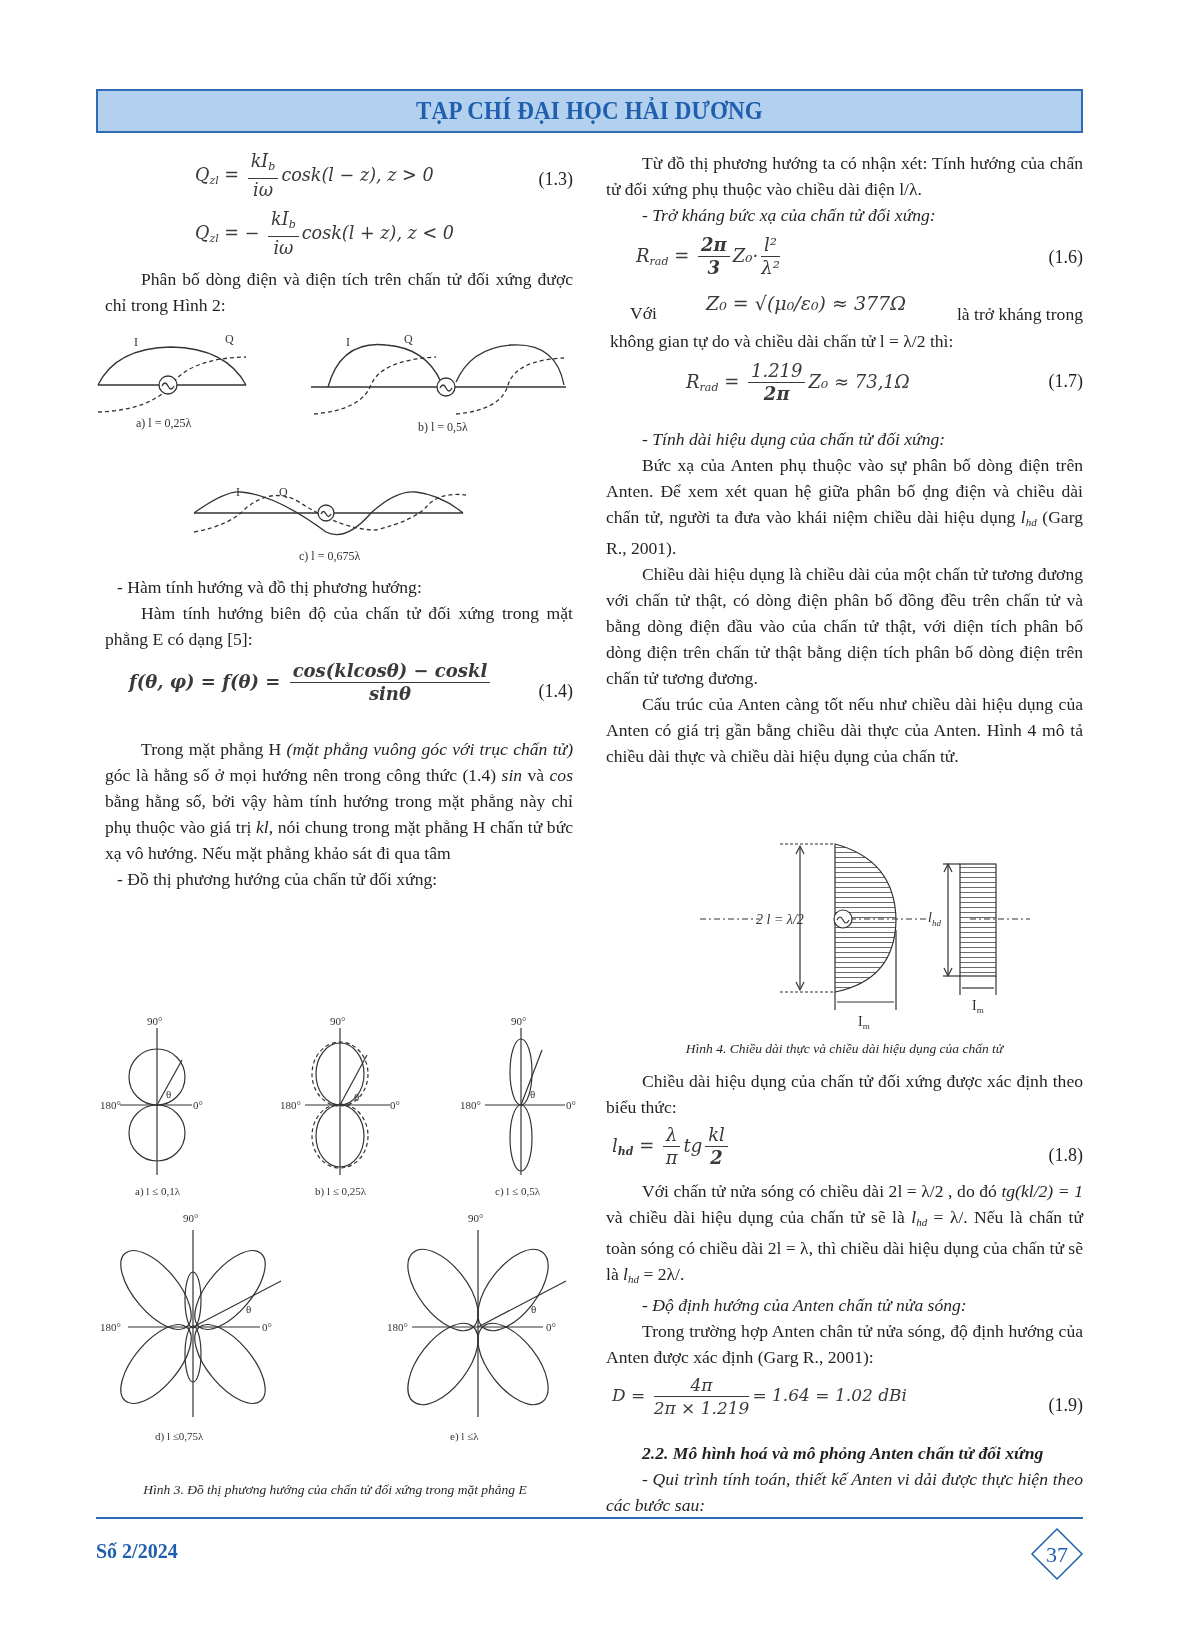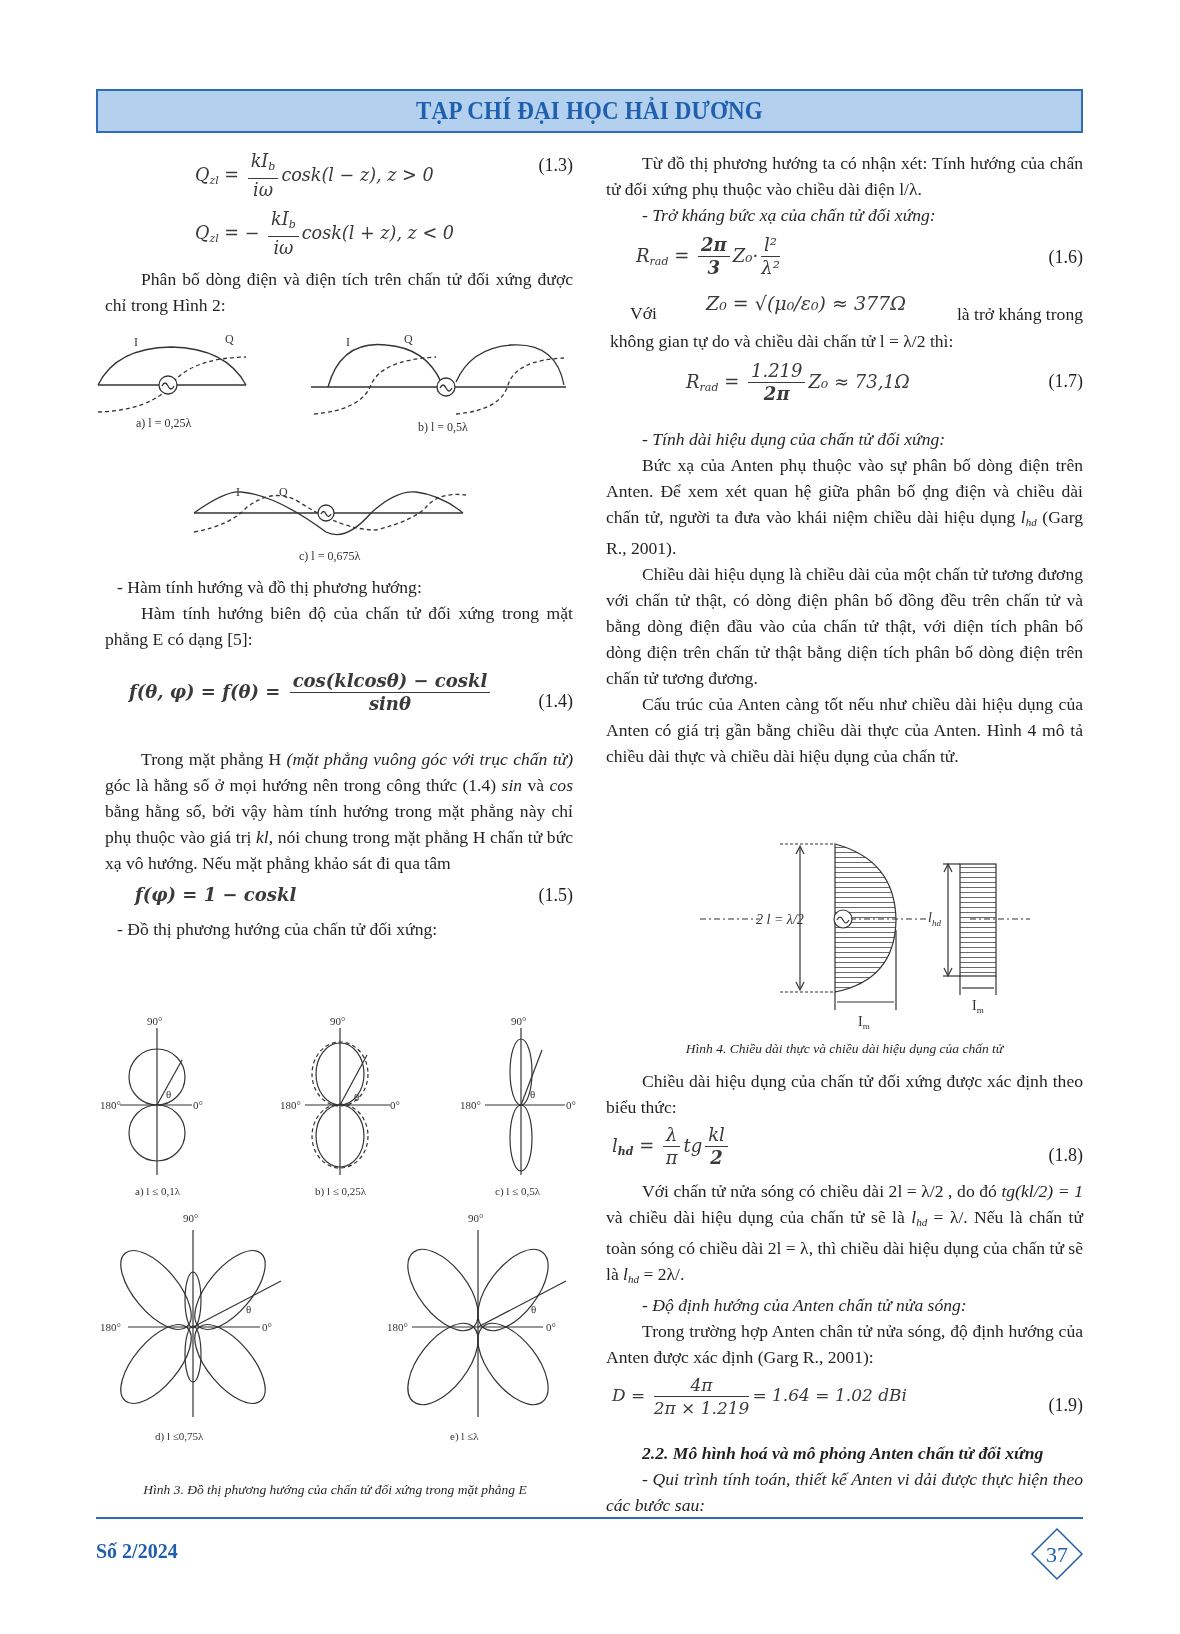--- a/index.html
+++ b/index.html
@@ -29,21 +29,21 @@
 <body>
 
 <div class="header">
   <span>TẠP CHÍ ĐẠI HỌC HẢI DƯƠNG</span>
 </div>
 
 <div class="col left" style="top:150px;">
   <div class="eq" style="height:52px;padding-left:90px;">
     <span>Q</span><span class="sub">zl</span> =
     <span class="frac"><span class="n"><span>kI</span><span class="sub">b</span></span><span class="d">iω</span></span><span>cosk(l − z), z &gt; 0</span>
-    <span class="eqnum" style="top:2px;">(1.3)</span>
+    <span class="eqnum" style="top:16px;">(1.3)</span>
   </div>
   <div class="eq" style="height:58px;padding-left:90px;margin-top:6px;">
     <span>Q</span><span class="sub">zl</span> = <span>−</span>
     <span class="frac"><span class="n"><span>kI</span><span class="sub">b</span></span><span class="d">iω</span></span><span>cosk(l + z), z &lt; 0</span>
   </div>
   <p class="p ind">Phân bố dòng điện và điện tích trên chấn tử đối xứng được chỉ trong Hình 2:</p>
 </div>
 
 <svg class="fig" style="left:96px;top:330px;" width="480" height="255">
   <g fill="none" stroke="#333" stroke-width="1.3">
@@ -77,30 +77,26 @@
     <text x="183" y="166">Q</text>
     <text x="40" y="97">a) l = 0,25λ</text>
     <text x="322" y="101">b) l = 0,5λ</text>
     <text x="203" y="230">c) l = 0,675λ</text>
   </g>
 </svg>
 
 <div class="col left" style="top:574px;">
   <p class="p ind" style="text-indent:12px;">- Hàm tính hướng và đồ thị phương hướng:</p>
   <p class="p ind">Hàm tính hướng biên độ của chấn tử đối xứng trong mặt phẳng E có dạng [5]:</p>
-  <div class="eq" style="height:66px;margin-top:18px;padding-left:24px;font-size:18px;font-weight:bold;">
+  <div class="eq" style="height:66px;margin-top:8px;padding-left:24px;font-size:18px;font-weight:bold;">
     <span>f(θ, φ) = f(θ) =</span>
     <span class="frac"><span class="n">cos(klcosθ) − coskl</span><span class="d">sinθ</span></span>
     <span class="eqnum" style="top:18px;font-weight:normal;">(1.4)</span>
   </div>
   <p class="p ind" style="margin-top:10px;"><span>Trong mặt phẳng H </span><span class="it">(mặt phẳng vuông góc với trục chấn tử)</span><span> góc  là hằng số ở mọi hướng nên trong công thức (1.4) </span><span class="it">sin</span><span> và </span><span class="it">cos</span><span> bằng hằng số, bởi vậy hàm tính hướng trong mặt phẳng này chỉ phụ thuộc vào giá trị </span><span class="it">kl</span><span>, nói chung trong mặt phẳng H chấn tử bức xạ vô hướng. Nếu mặt phẳng khảo sát đi qua tâm</span></p>
-  <div class="eq" style="height:34px;margin-top:6px;padding-left:30px;font-size:18px;font-weight:bold;">
-    <span>f(φ) = 1 − coskl</span>
-    <span class="eqnum" style="top:0;font-weight:normal;">(1.5)</span>
-  </div>
   <p class="p" style="padding-left:12px;">- Đồ thị phương hướng của chấn tử đối xứng:</p>
 </div>
 
 <svg class="fig" style="left:100px;top:1000px;" width="480" height="480">
   <g fill="none" stroke="#333" stroke-width="1.2">
 
     <line x1="20" y1="105" x2="92" y2="105"></line>
       <line x1="57" y1="28" x2="57" y2="175"></line>
     <circle cx="57" cy="77" r="28"></circle>
       <circle cx="57" cy="133" r="28"></circle>

